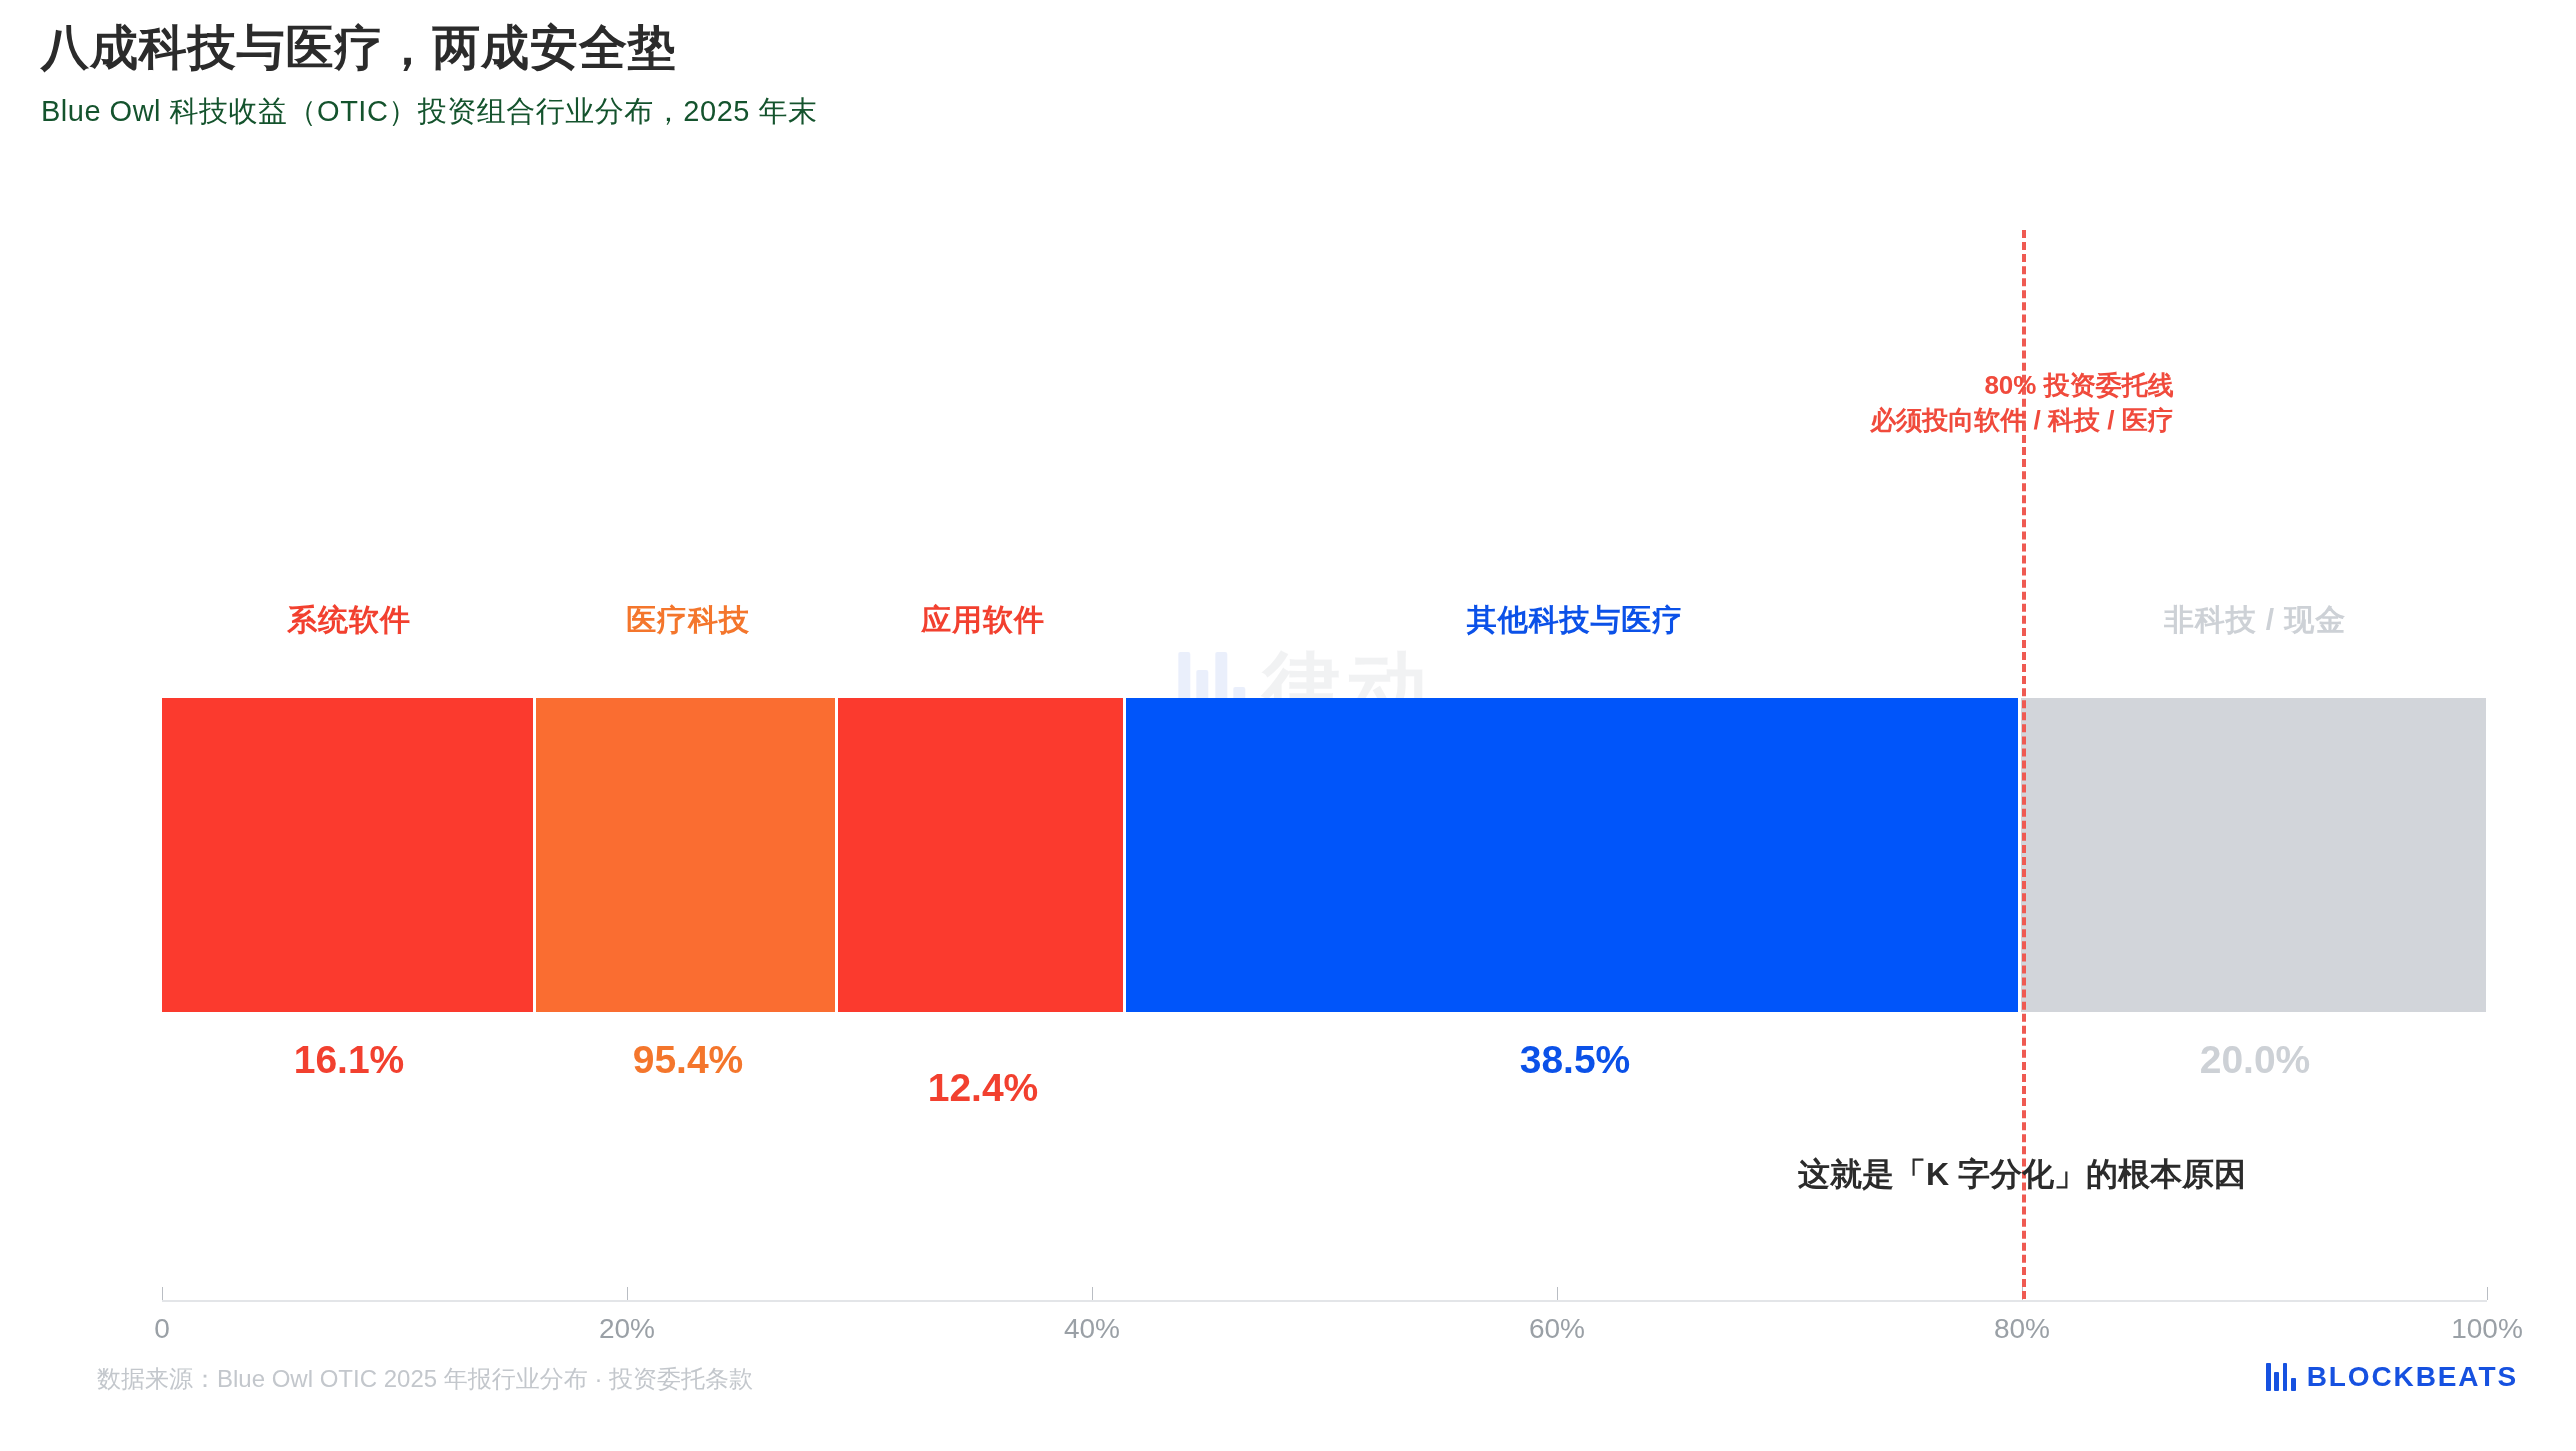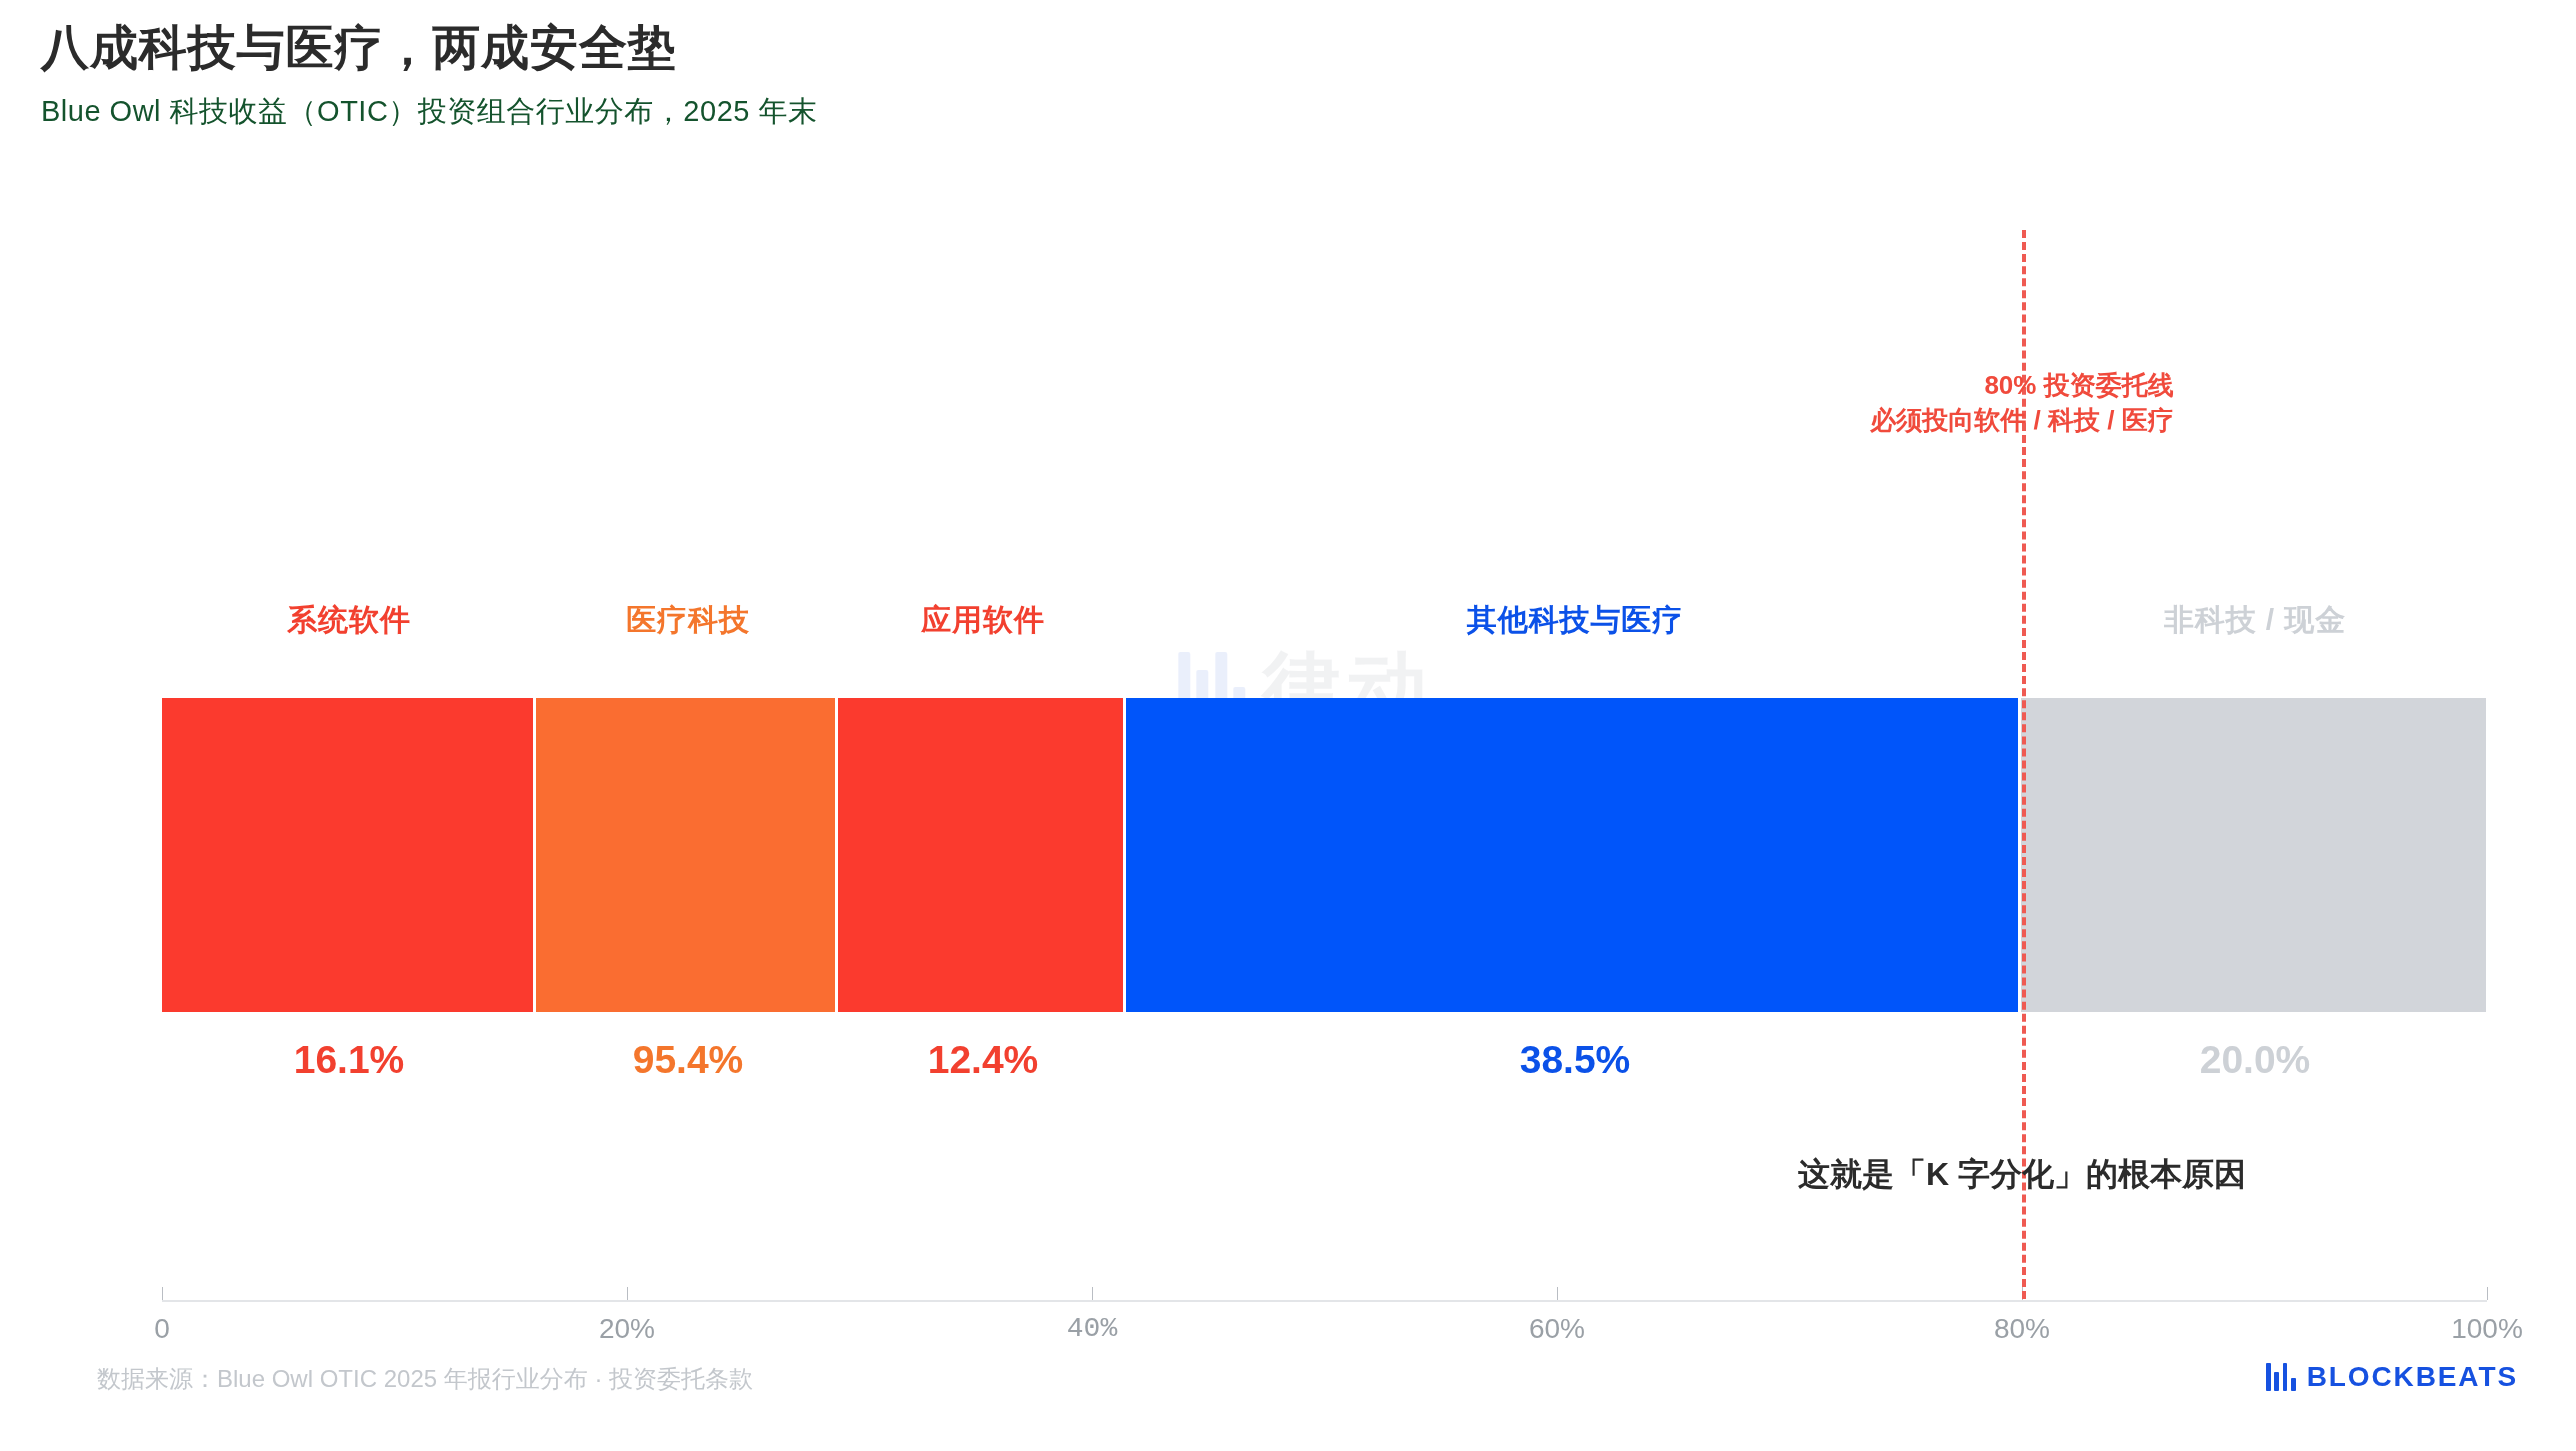--- a/index.html
+++ b/index.html
@@ -258,41 +258,41 @@
       <div class="seg" style="width: 374px; background: rgb(251, 58, 46);"></div>
       <div class="seg" style="width: 302px; background: rgb(250, 109, 49);"></div>
       <div class="seg" style="width: 288px; background: rgb(251, 58, 46);"></div>
       <div class="seg" style="width: 895px; background: rgb(0, 85, 250);"></div>
       <div class="seg" style="width: 465px; background: rgb(210, 213, 218);"></div>
     </div>
 
   <div class="val-labels">
       <div class="val-label" style="left: 187px; color: rgb(242, 64, 47);">16.1%</div>
       <div class="val-label" style="left: 526px; color: rgb(244, 118, 44);">95.4%</div>
-      <div class="val-label" style="left: 821px; color: rgb(242, 64, 47);">12.4%</div>
+      <div class="val-label" style="left: 821px; color: rgb(242, 64, 47); margin-top: 28px;">12.4%</div>
       <div class="val-label" style="left: 1413px; color: rgb(11, 81, 232);">38.5%</div>
       <div class="val-label" style="left: 2093px; color: rgb(205, 209, 214);">20.0%</div>
     </div>
 
   <div class="threshold-line" style="left: 1860px;"></div>
   <div class="threshold-note" style="left: 1860px; text-align: right;">
     <div>80% 投资委托线</div>
     <div>必须投向软件 / 科技 / 医疗</div>
   </div>
 
   <div class="caption" style="left: 1860px;">这就是「K 字分化」的根本原因</div>
 
   <div class="axis-line"></div>
   <div class="axis-ticks">
       <div class="tick" style="left: 0px;"></div>
       <div class="tick-label" style="left: 0px;">0</div>
       <div class="tick" style="left: 465px;"></div>
       <div class="tick-label" style="left: 465px;">20%</div>
       <div class="tick" style="left: 930px;"></div>
-      <div class="tick-label" style="left: 930px; font-family: Liberation Mono, monospace;">40%</div>
+      <div class="tick-label" style="left: 930px;">40%</div>
       <div class="tick" style="left: 1395px;"></div>
       <div class="tick-label" style="left: 1395px;">60%</div>
       <div class="tick" style="left: 1860px;"></div>
       <div class="tick-label" style="left: 1860px;">80%</div>
       <div class="tick" style="left: 2325px;"></div>
       <div class="tick-label" style="left: 2325px;">100%</div>
     </div>
 </div>
 
 <div class="footer-source">数据来源：Blue Owl OTIC 2025 年报行业分布 · 投资委托条款</div>

